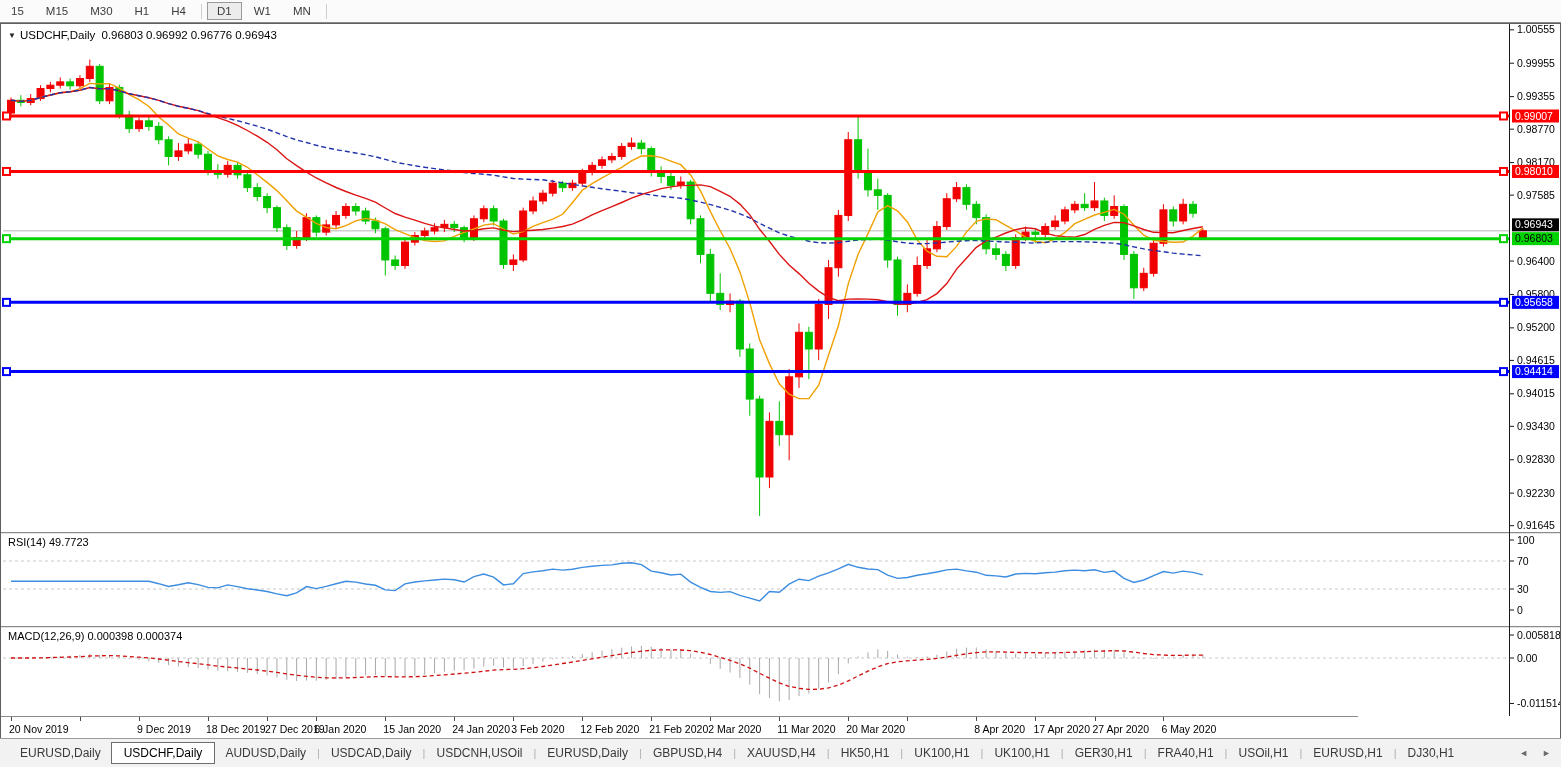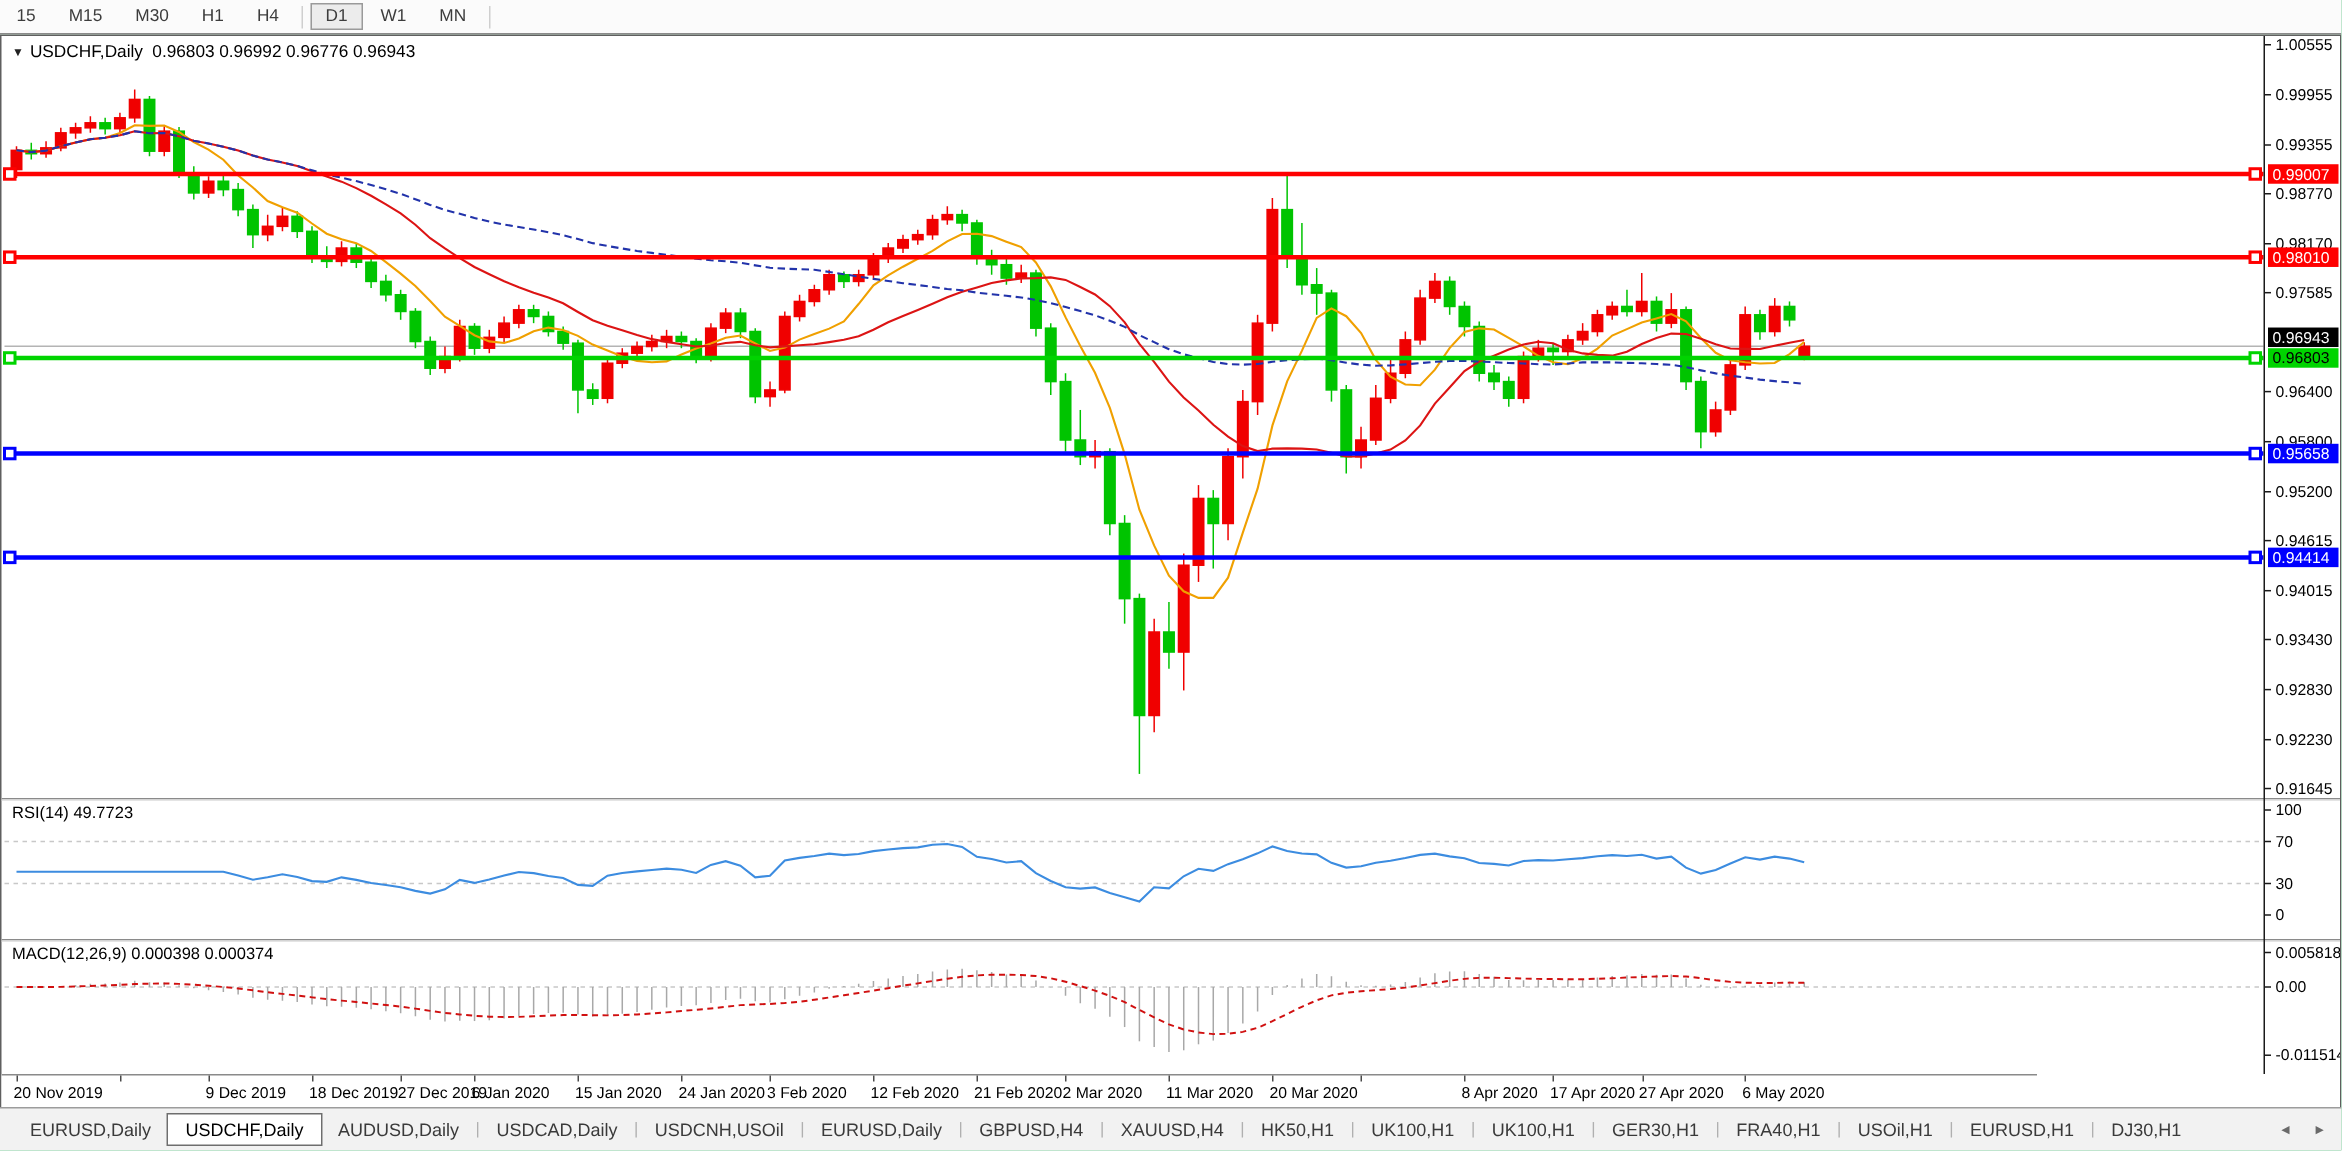--- a/index.html
+++ b/index.html
@@ -1,16 +1,16 @@
 <!DOCTYPE html>
 <html><head>
 <meta charset="utf-8">
 <style>
   html,body{margin:0;padding:0;background:#e8e8e8;}
-  .app{position:relative;width:1561px;height:767px;background:#22c55e;font-family:"Liberation Sans",sans-serif;overflow:hidden;}
+  .app{position:relative;width:1561px;height:767px;background:#0369a1;font-family:"Liberation Sans",sans-serif;overflow:hidden;}
   
   .toolbar{position:absolute;top:0;left:0;width:1561px;height:23px;background:#fbfbfb;display:flex;align-items:center;border-bottom:1px solid #8a8a8a;box-sizing:border-box;}
   .tf-btn{font-size:11.5px;color:#3c3c3c;padding:2px 9px;margin:0 1px;border:1px solid transparent;cursor:default;white-space:nowrap;}
   .tf-btn.active{background:#ececec;border:1px solid #9a9a9a;}
   .tf-sep{width:1px;height:15px;background:#cfcfcf;margin:0 4px;}
   
   .chart-window{position:absolute;top:23px;left:0;width:1559px;height:714px;border:1px solid #5f5f5f;background:#fff;}
   .panel-svg{position:absolute;left:0;display:block;}
   #main-svg{top:0;}
   #rsi-svg{top:508px;}

